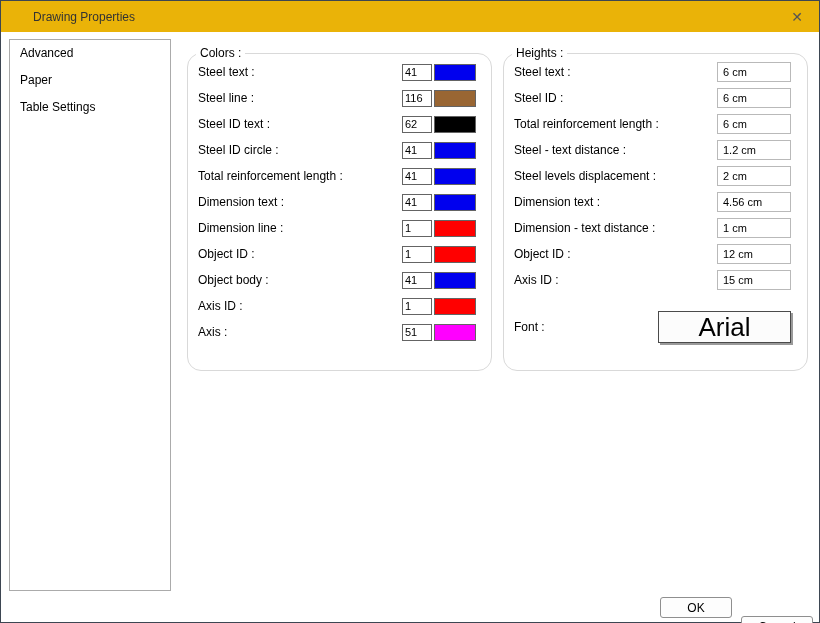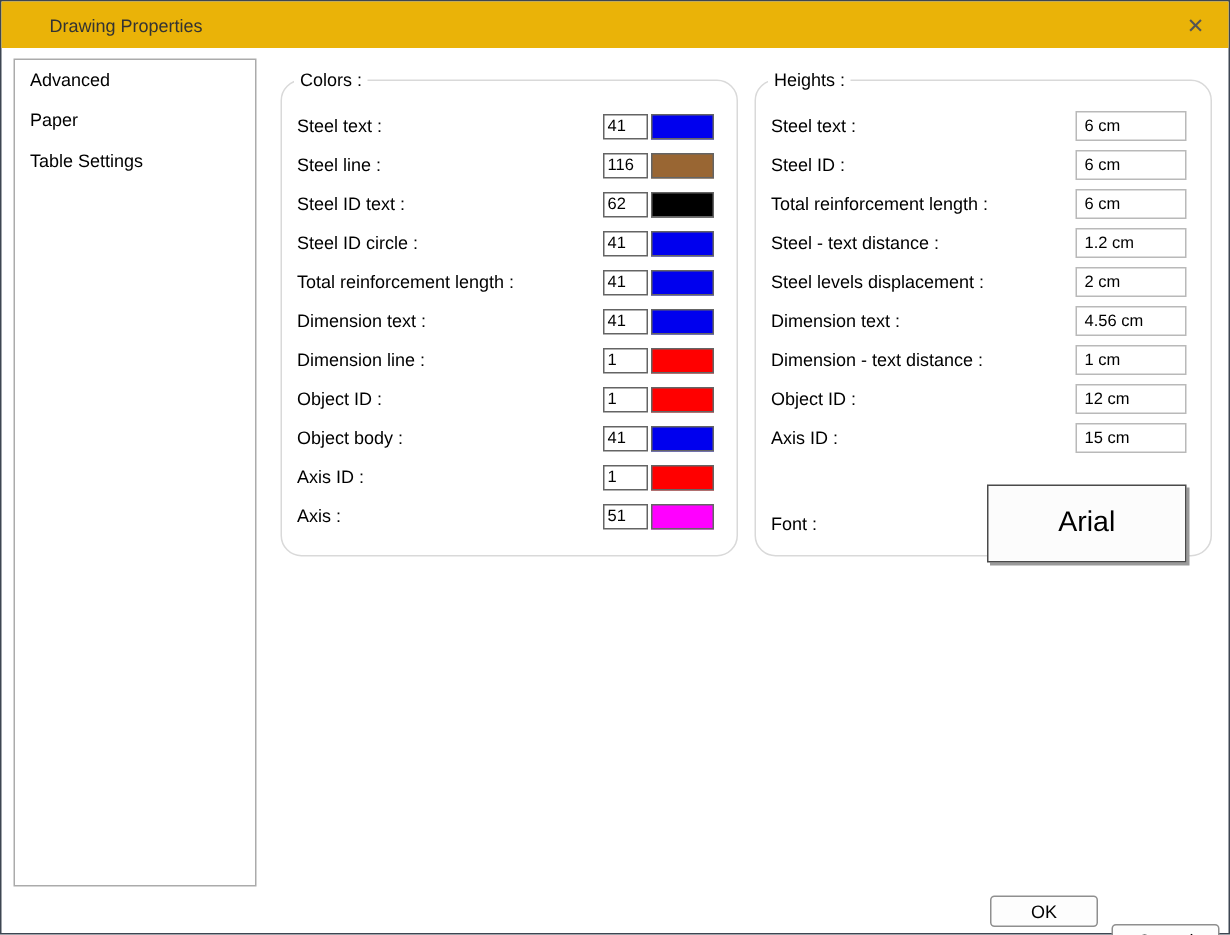--- a/index.html
+++ b/index.html
@@ -65,21 +65,21 @@
   }
   .group-colors { left: 186px; top: 52px; width: 305px; height: 318px; }
   .group-heights { left: 502px; top: 52px; width: 305px; height: 318px; }
   .group-title {
     position: absolute;
     top: -8px; left: 8px;
     background: #fff;
     padding: 0 4px;
     font-size: 12px;
   }
-  .rows { margin-top: 17px; }
+  .rows { margin-top: 5px; }
   
   .color-row {
     display: flex;
     align-items: center;
     height: 26px;
     padding: 0 15px 0 10px;
   }
   .row-label { flex: 1; font-size: 12px; }
   .num-input {
     width: 30px; height: 17px;
@@ -111,26 +111,26 @@
     background: #fff;
   }
   .font-row {
     display: flex;
     align-items: center;
     justify-content: space-between;
     padding: 0 16px 0 10px;
     margin-top: 18px;
   }
   .font-button {
-    width: 133px; height: 52px;
+    width: 133px; height: 32px;
     background: #fcfcfc;
     border: 1px solid #4a4a4a;
     box-shadow: 2px 2px 0 #9a9a9a;
     font-family: "Liberation Sans", sans-serif;
-    font-size: 19px;
+    font-size: 26px;
     color: #000;
     display: flex;
     align-items: center;
     justify-content: center;
     cursor: default;
   }
   
   .btn {
     position: absolute;
     width: 72px; height: 21px;

